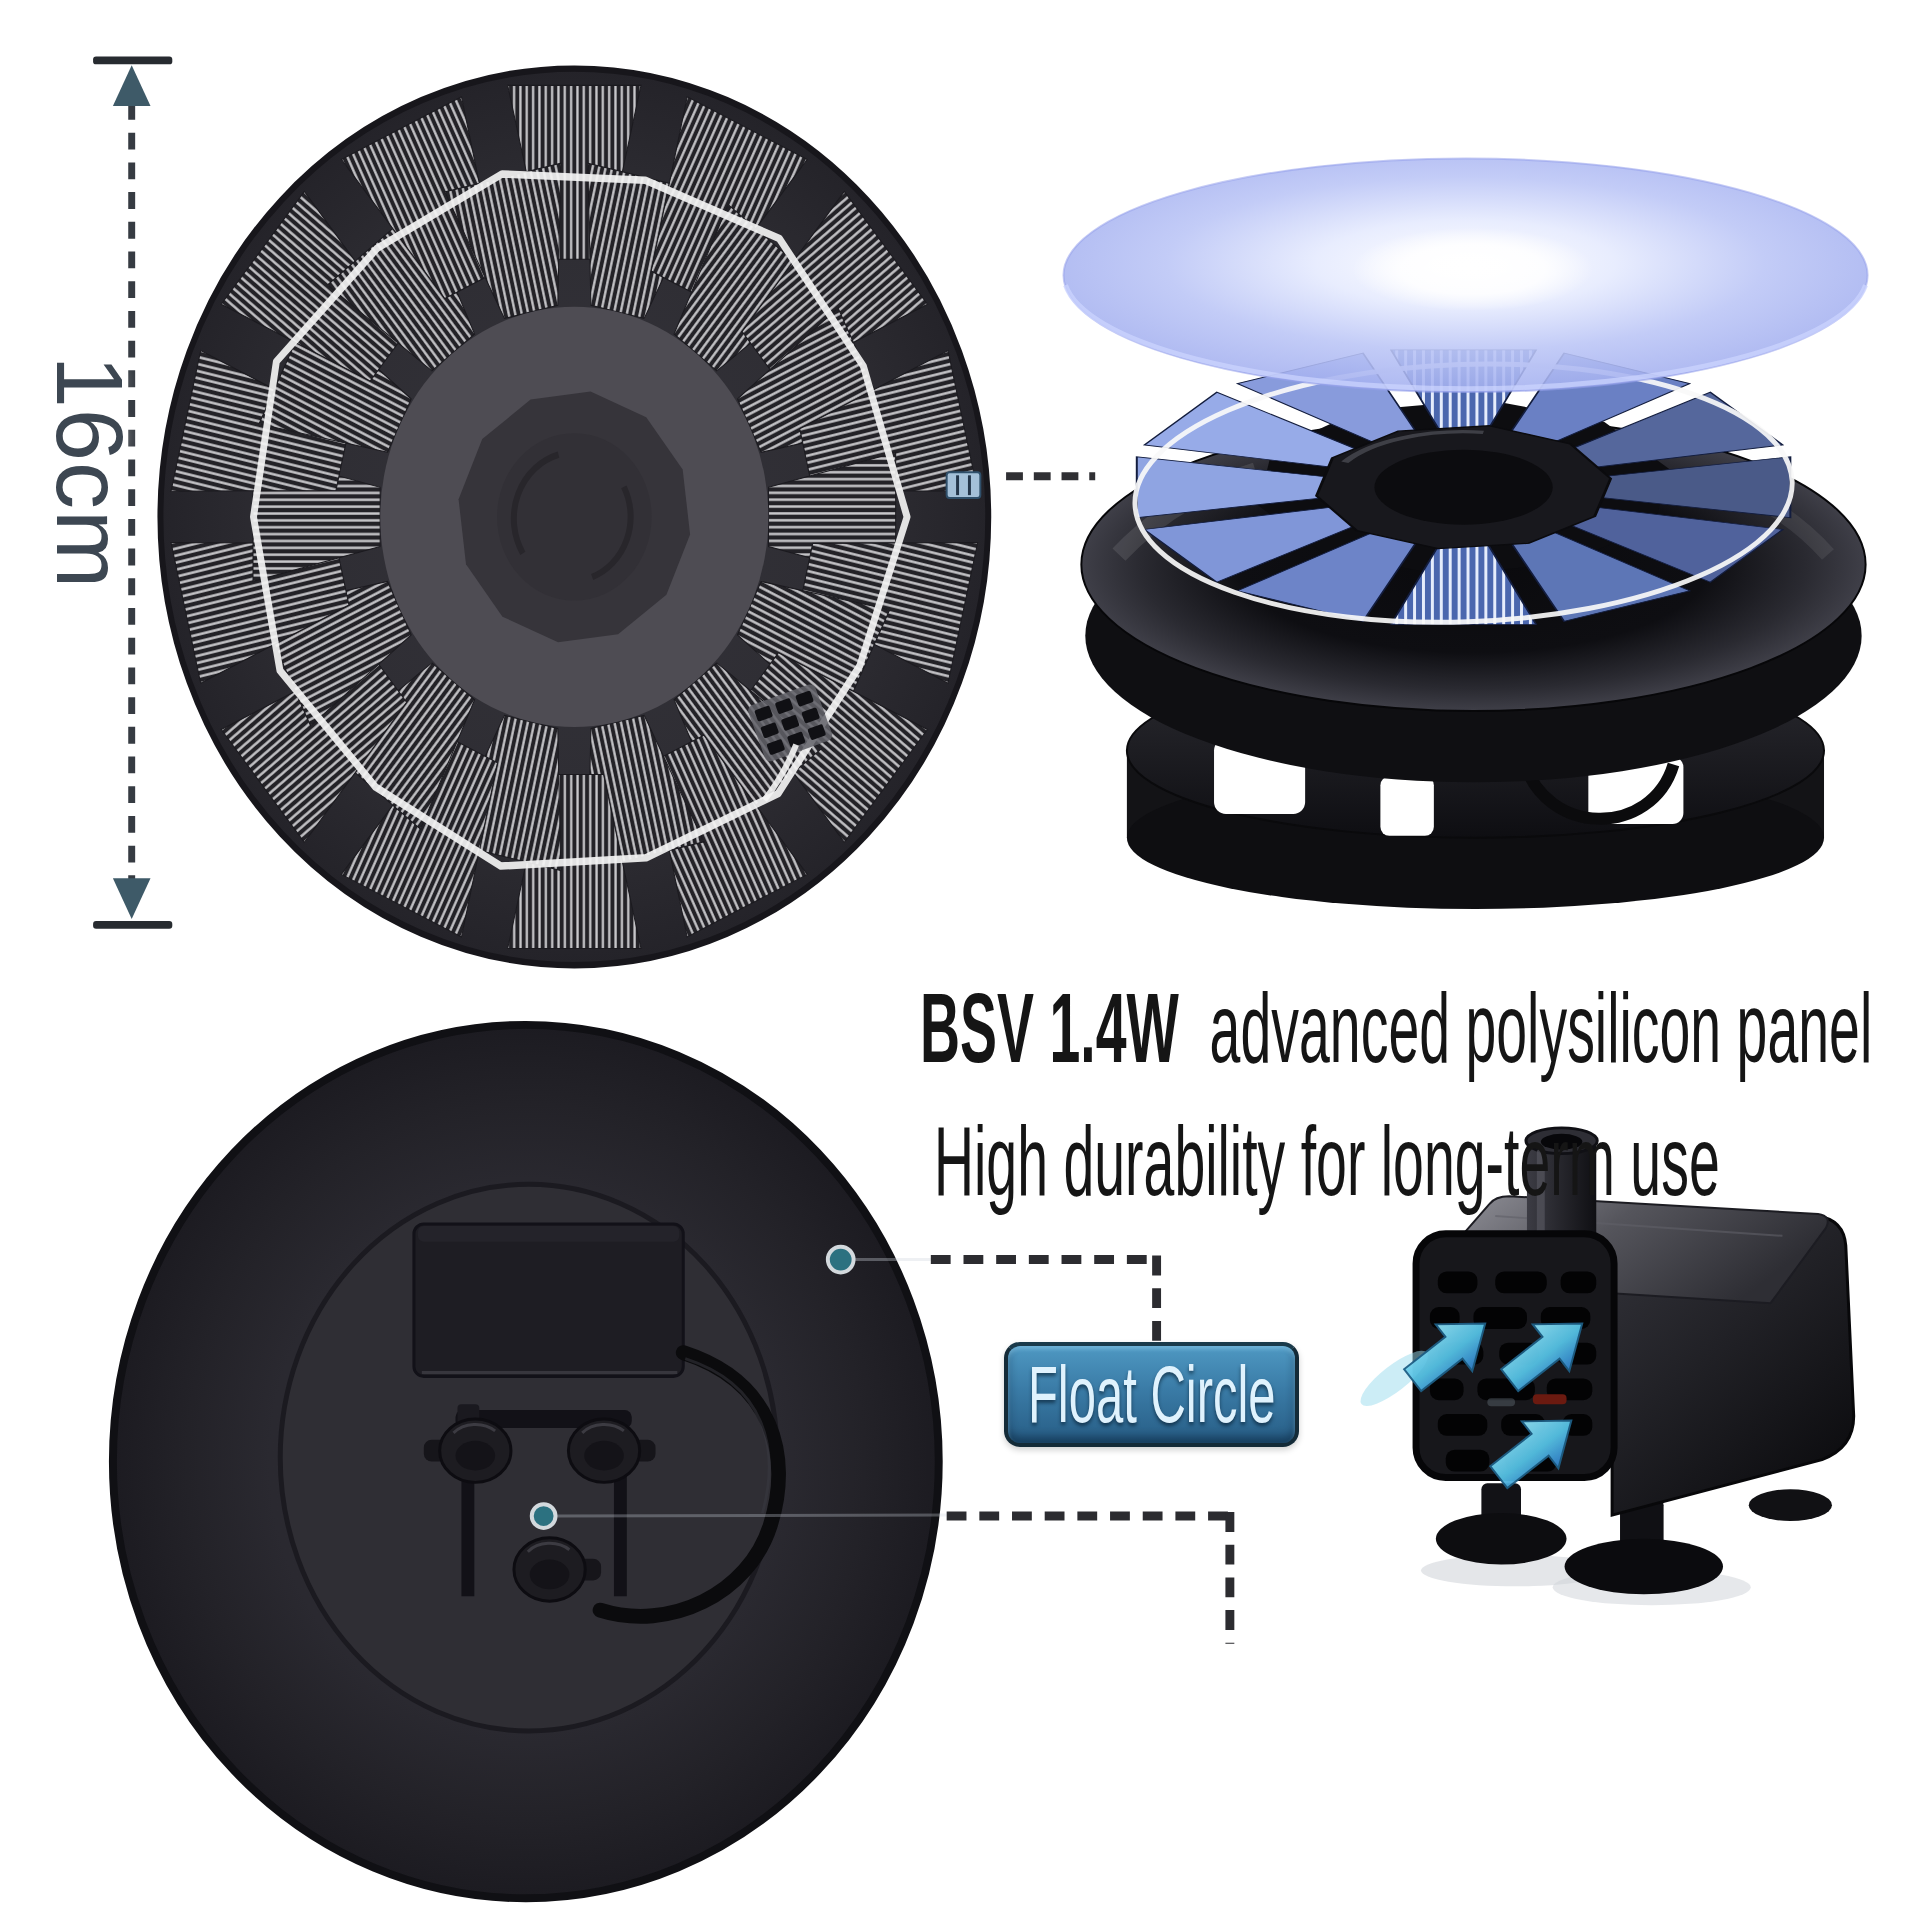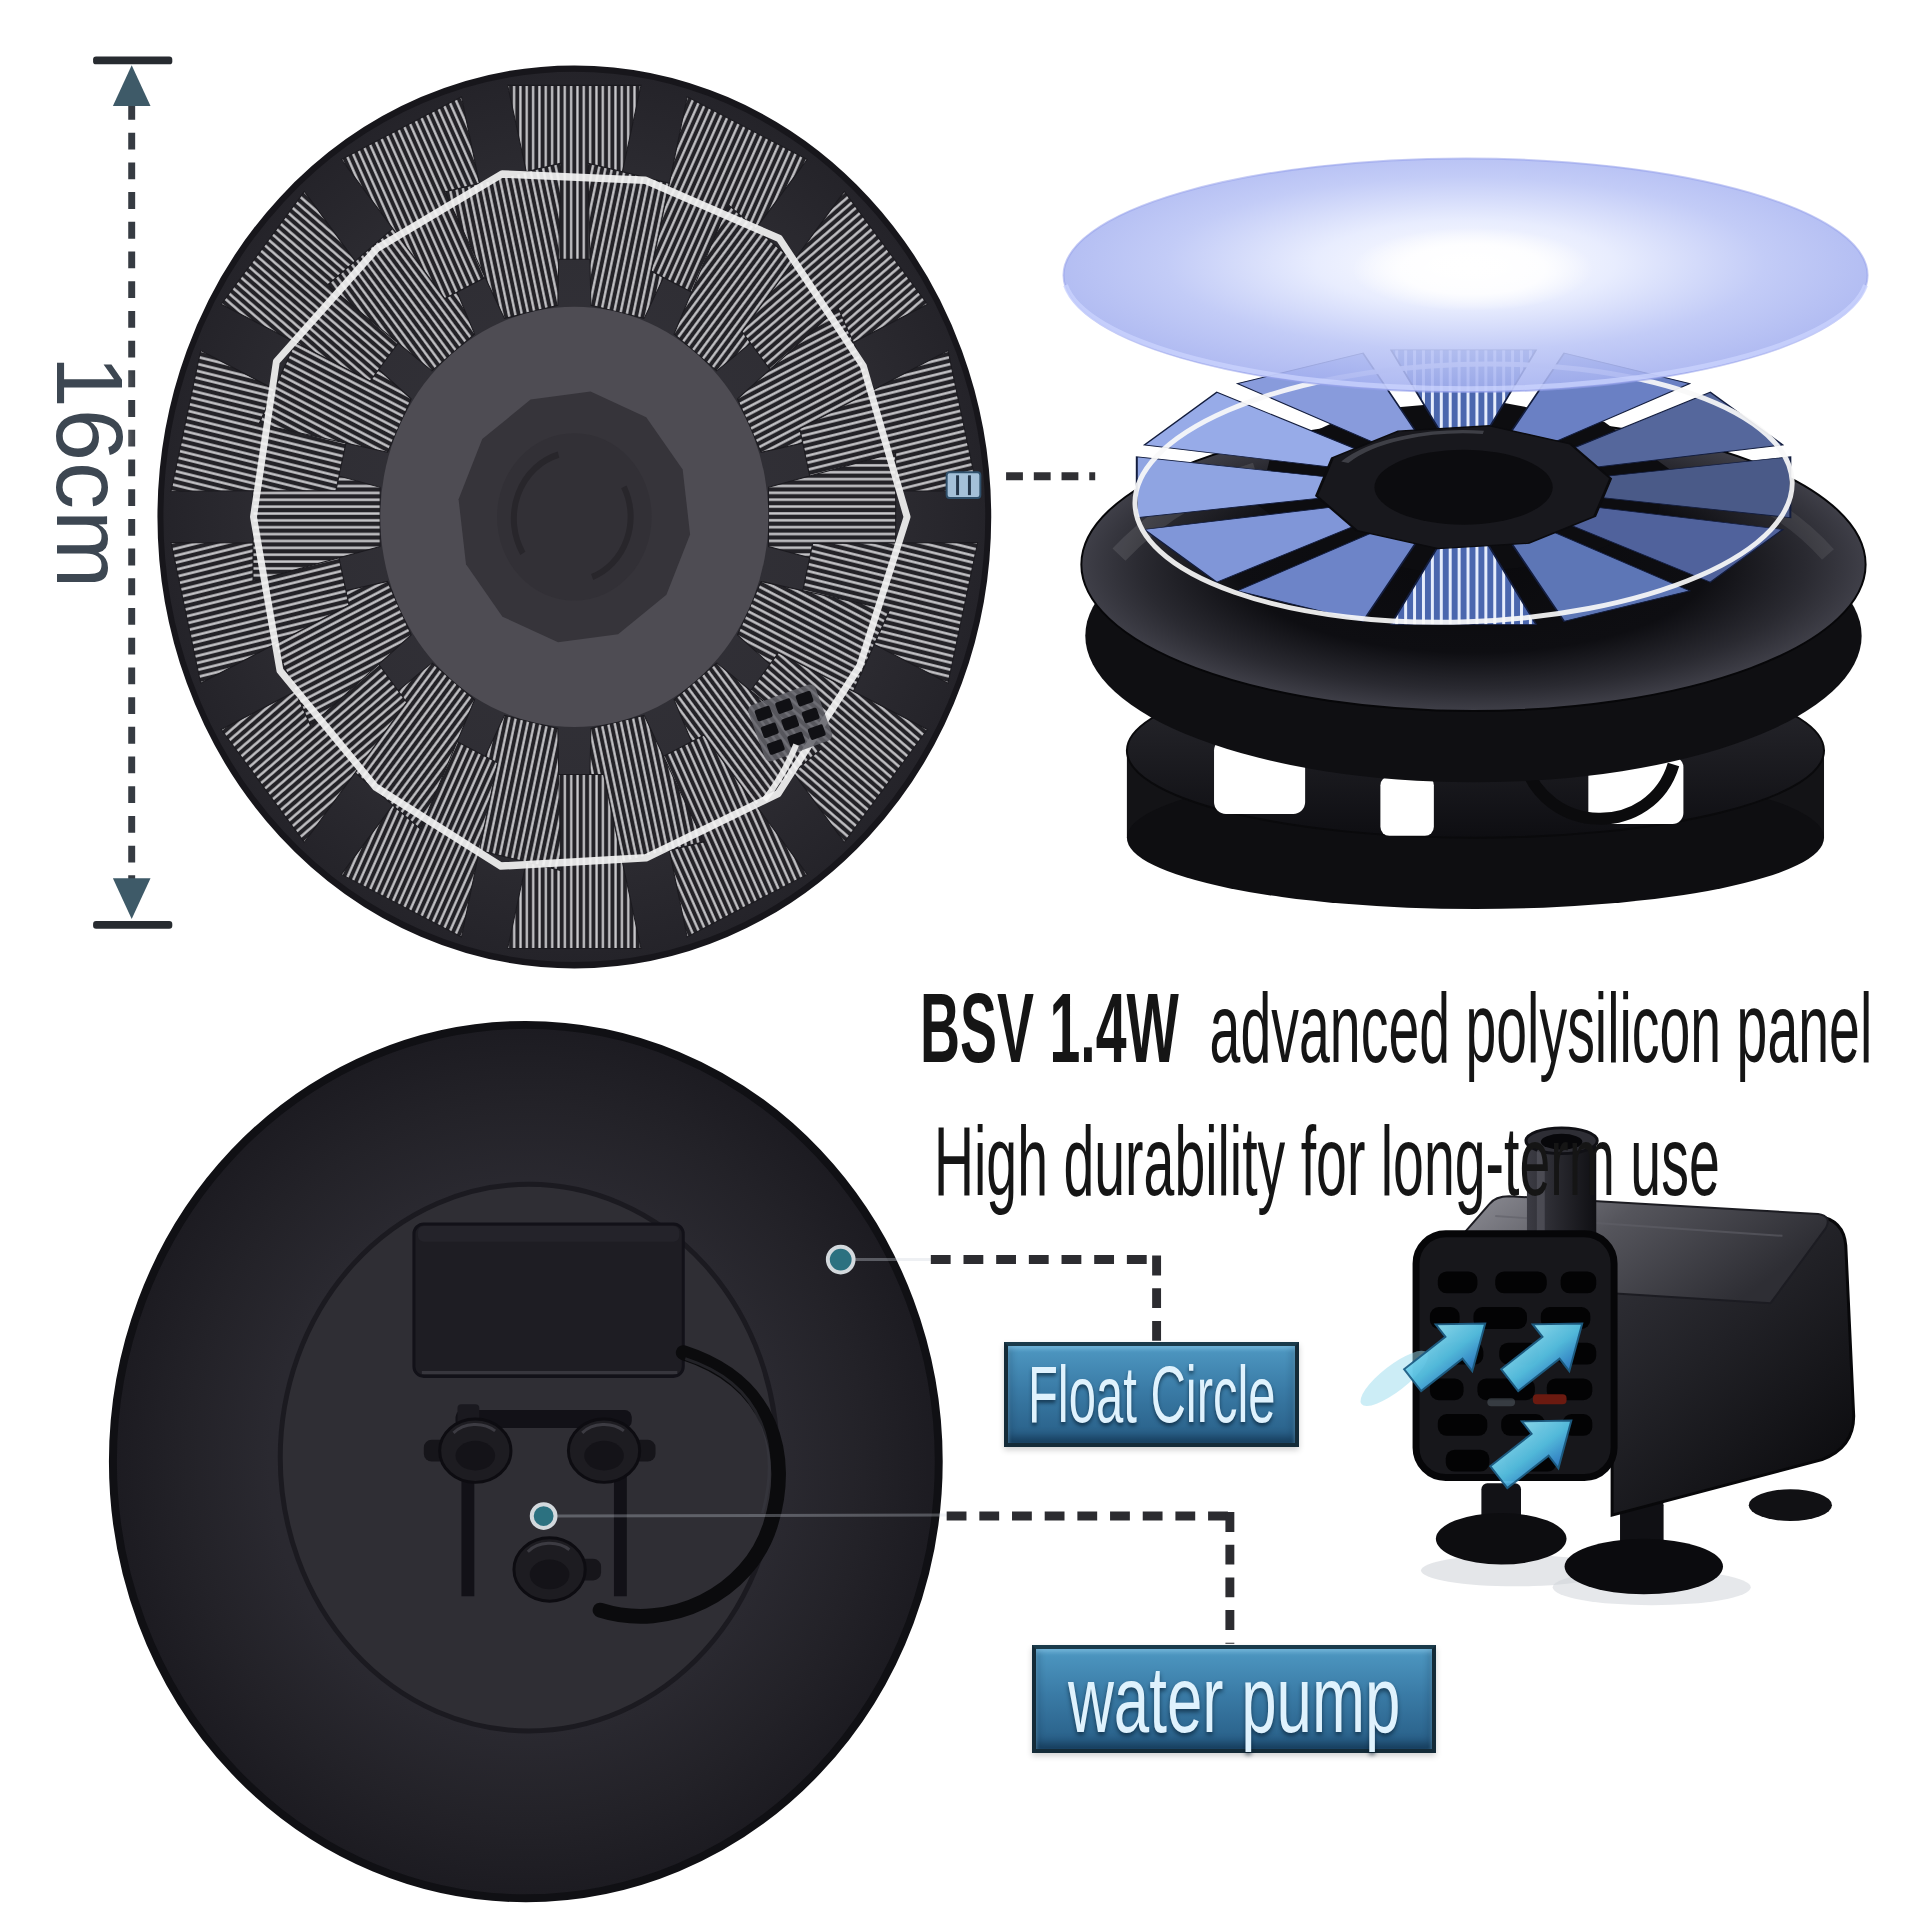--- a/index.html
+++ b/index.html
@@ -14,21 +14,21 @@
     transform:rotate(90deg);text-shadow:0 0 16px rgba(255,255,255,.95);}
 
   
   .h-line{position:absolute;white-space:pre;color:#151515;line-height:1;
     transform:scaleX(0.56);transform-origin:0 0;font-size:99px;}
   #h1{left:920px;top:978px;}
   #h2{left:934px;top:1111px;}
   .h-bold{font-weight:700;}
 
   
-  .callout{position:absolute;border-radius:0;
+  .callout{position:absolute;border-radius:16px;
     background:linear-gradient(180deg,#4e98c2 0%,#3a7ba6 45%,#275d85 100%);
     border:4px solid #142b38;border-top-color:#1a3a4a;
     box-shadow:inset 0 3px 4px rgba(160,220,250,.45), inset 0 -6px 10px rgba(0,20,40,.45), 0 3px 6px rgba(0,0,0,.18);
     display:flex;align-items:center;justify-content:center;}
   #callout-float{left:1004px;top:1342px;width:287px;height:97px;}
   #callout-pump{left:1032px;top:1645px;width:396px;height:100px;}
   .callout-text{display:inline-block;color:#dff2fd;white-space:nowrap;
     text-shadow:0 3px 5px rgba(4,24,40,.6);}
   #callout-float .callout-text{font-size:79px;transform:scaleX(.62);}
   #callout-pump  .callout-text{font-size:95px;transform:scaleX(.67);}
@@ -284,17 +284,14 @@
     </svg>
 
   <div class="dim-label">16cm</div>
 
   <div class="h-line" id="h1"><span class="h-bold">BSV 1.4W</span><span>  advanced polysilicon panel</span></div>
   <div class="h-line" id="h2">High durability for long-term use</div>
 
   <div class="callout" id="callout-float">
     <span class="callout-text">Float Circle</span>
   </div>
-  <div class="callout" id="callout-pump">
-    <span class="callout-text">water pump</span>
-  </div>
 </div>
 
 
 </body></html>

